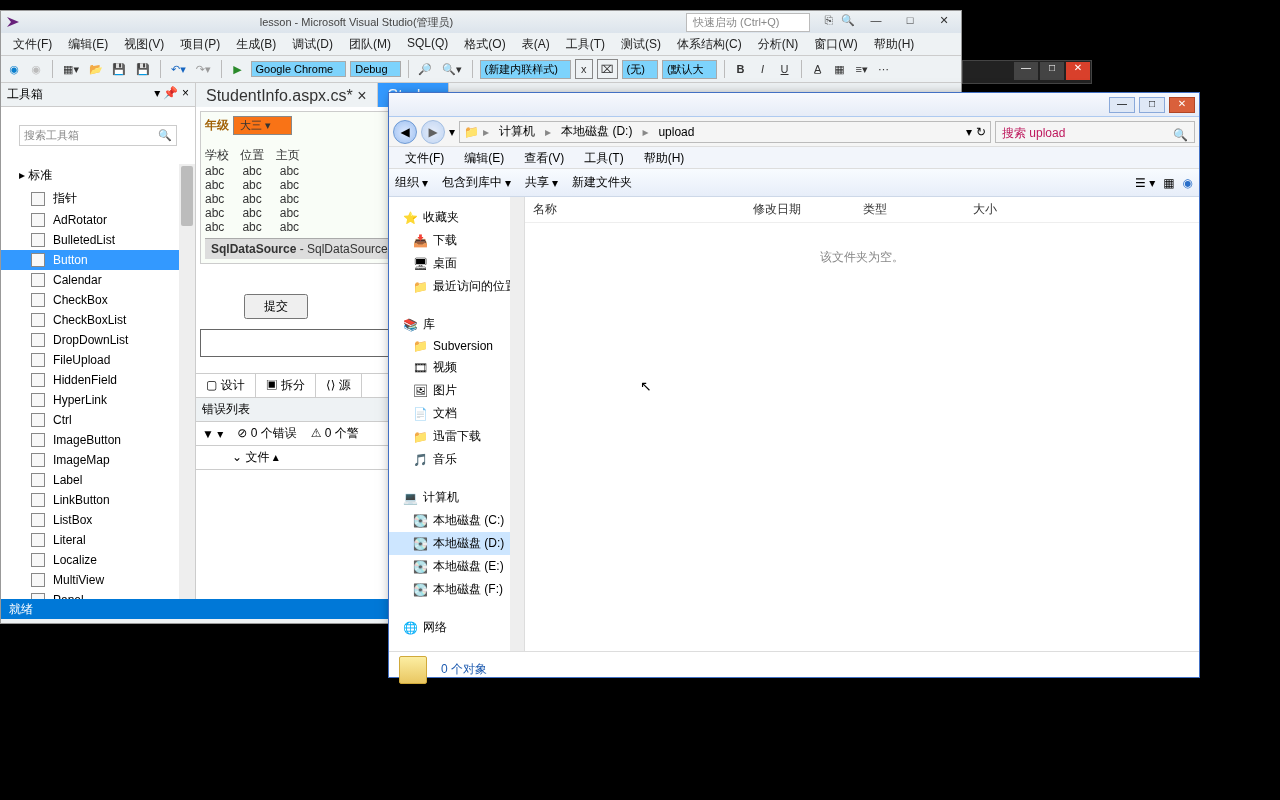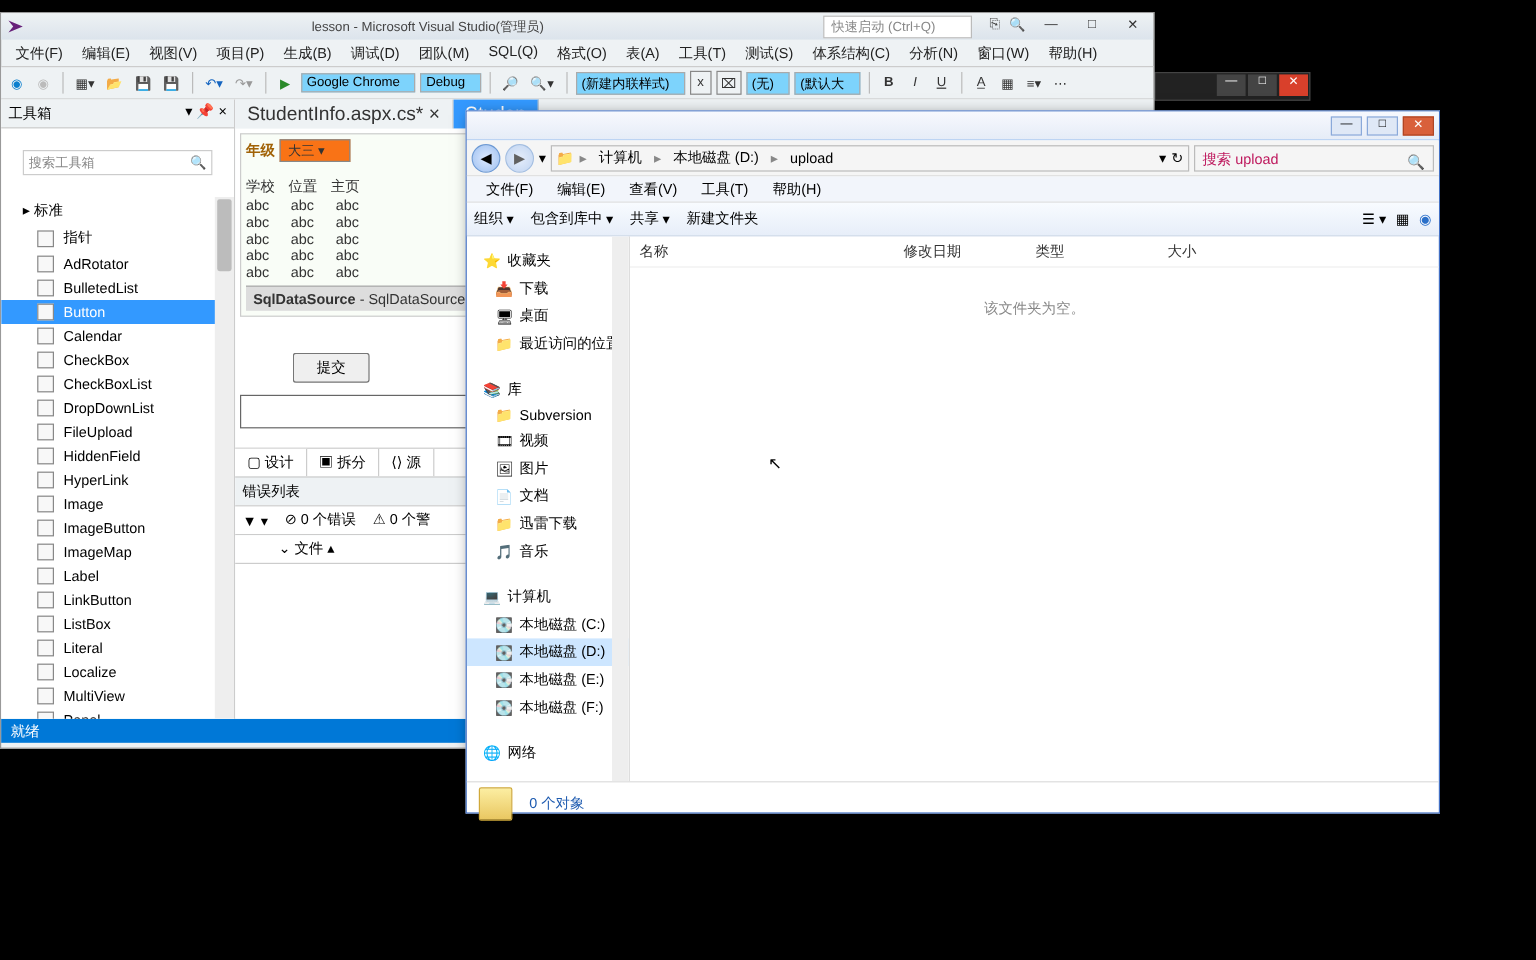--- a/index.html
+++ b/index.html
@@ -253,21 +253,21 @@
             <div class="toolbox-item">
               <span class="tb-icon"></span>
               <span>HiddenField</span>
             </div>
             <div class="toolbox-item">
               <span class="tb-icon"></span>
               <span>HyperLink</span>
             </div>
             <div class="toolbox-item">
               <span class="tb-icon"></span>
-              <span>Image</span>
+              <span>Ctrl</span>
             </div>
             <div class="toolbox-item">
               <span class="tb-icon"></span>
               <span>ImageButton</span>
             </div>
             <div class="toolbox-item">
               <span class="tb-icon"></span>
               <span>ImageMap</span>
             </div>
             <div class="toolbox-item">

